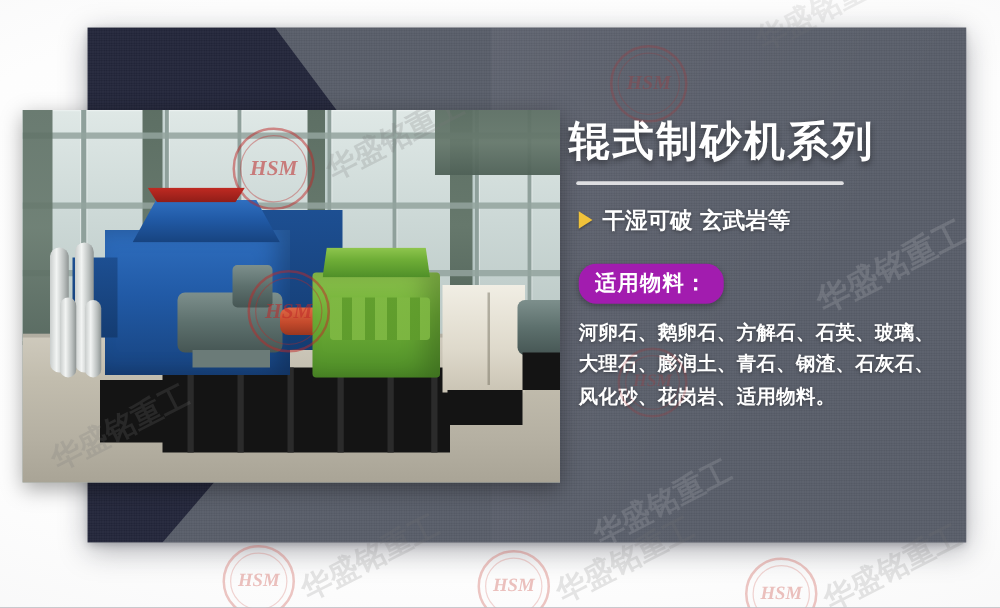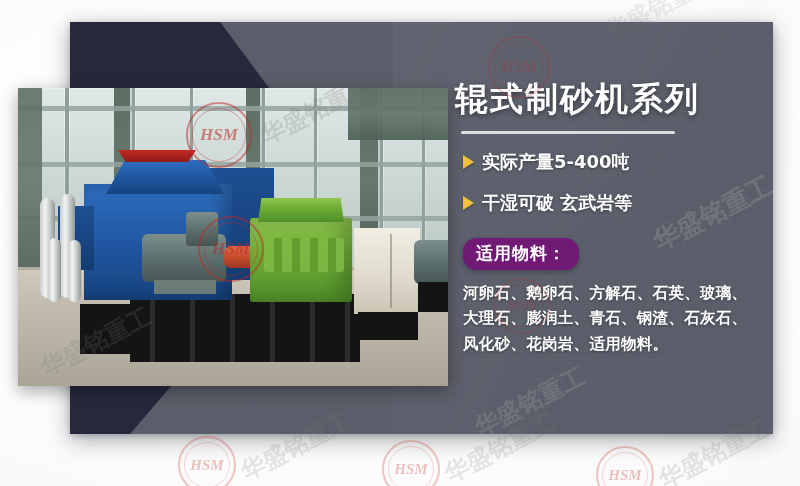--- a/index.html
+++ b/index.html
@@ -92,21 +92,21 @@
   .blue-body{background:linear-gradient(180deg,#2f6fc0 0%, #215aa6 45%, #17437f 100%);}
   .blue-dark{background:linear-gradient(180deg,#1d4f92 0%,#143c72 100%);}
   .red-hopper{background:linear-gradient(180deg,#c02a22 0%,#8f1d18 100%);}
   .green-body{background:linear-gradient(180deg,#8fc64e 0%, #6fae37 40%, #4f8f28 100%);}
   .motor{background:linear-gradient(180deg,#7d8f8c 0%, #5d706d 50%, #465654 100%);border-radius:6px;}
   .cyl{background:linear-gradient(90deg,#c9cdcc 0%, #f2f4f3 35%, #b9bebd 75%, #8e9493 100%);border-radius:8px;}
   .cream{background:linear-gradient(180deg,#f1eee4 0%, #ded9cb 60%, #cac4b4 100%);}
   .orange-shaft{background:linear-gradient(180deg,#e06846 0%, #c44a2c 55%, #9b3720 100%);border-radius:7px;}
 
   
-  .content{position:absolute;left:455px;top:16px;width:318px;}
+  .content{position:absolute;left:455px;top:30px;width:318px;}
   .title{
     color:#ffffff;font-size:33px;font-weight:bold;letter-spacing:2px;
     line-height:1.1;margin:65px 0 0 0;
     text-shadow:0 2px 5px rgba(0,0,0,.45);
     font-family:"DejaVu Sans","Liberation Sans",sans-serif;
   }
   .rule{height:3px;width:214px;background:#e9e9ec;margin:14px 0 16px 6px;border-radius:2px;opacity:.92;}
   .bullets{list-style:none;margin:0;padding:0;}
   .bullets li{
     display:flex;align-items:center;gap:8px;
@@ -114,21 +114,21 @@
     text-shadow:0 1px 3px rgba(0,0,0,.4);
     font-family:"DejaVu Sans","Liberation Sans",sans-serif;
   }
   .arrow{
     width:0;height:0;flex:0 0 auto;
     border-top:7px solid transparent;border-bottom:7px solid transparent;
     border-left:11px solid #f0c23a;
     filter:drop-shadow(0 1px 1px rgba(0,0,0,.35));
   }
   .badge{
-    display:inline-block;background:#701a75;color:#fff;
+    display:inline-block;background:#a21caf;color:#fff;
     font-size:17px;font-weight:bold;padding:4px 13px 5px 13px;border-radius:14px;
     margin:6px 0 11px 8px;letter-spacing:1px;
     box-shadow:0 2px 5px rgba(0,0,0,.3);
     font-family:"DejaVu Sans","Liberation Sans",sans-serif;
   }
   .materials{
     color:#ffffff;font-size:15.5px;font-weight:bold;line-height:1.62;
     margin:0 0 0 8px;width:300px;letter-spacing:.3px;
     text-shadow:0 1px 3px rgba(0,0,0,.4);
     font-family:"DejaVu Sans","Liberation Sans",sans-serif;
@@ -236,24 +236,20 @@
     <div class="wm wm-cn" style="left:18px;top:238px;font-size:24px;transform:rotate(-27deg);opacity:.5;">华盛铭重工</div>
   </div>
 
   <div class="content">
     <h1 class="title">辊式制砂机系列</h1>
     <div class="rule"></div>
 
     <ul class="bullets">
       <li>
         <span class="arrow"></span>
-        <span>实际产量5-400吨</span>
-      </li>
-      <li>
-        <span class="arrow"></span>
         <span>干湿可破  玄武岩等</span>
       </li>
     </ul>
 
     <div class="badge">适用物料：</div>
     <div class="materials">河卵石、鹅卵石、方解石、石英、玻璃、大理石、膨润土、青石、钢渣、石灰石、风化砂、花岗岩、适用物料。</div>
   </div>
 
   <div class="wm wm-cn light" style="left:648px;top:196px;font-size:26px;transform:rotate(-27deg);">华盛铭重工</div>
   <div class="wm wm-seal" style="left:488px;top:36px;width:58px;height:58px;font-size:16px;opacity:.45;">

